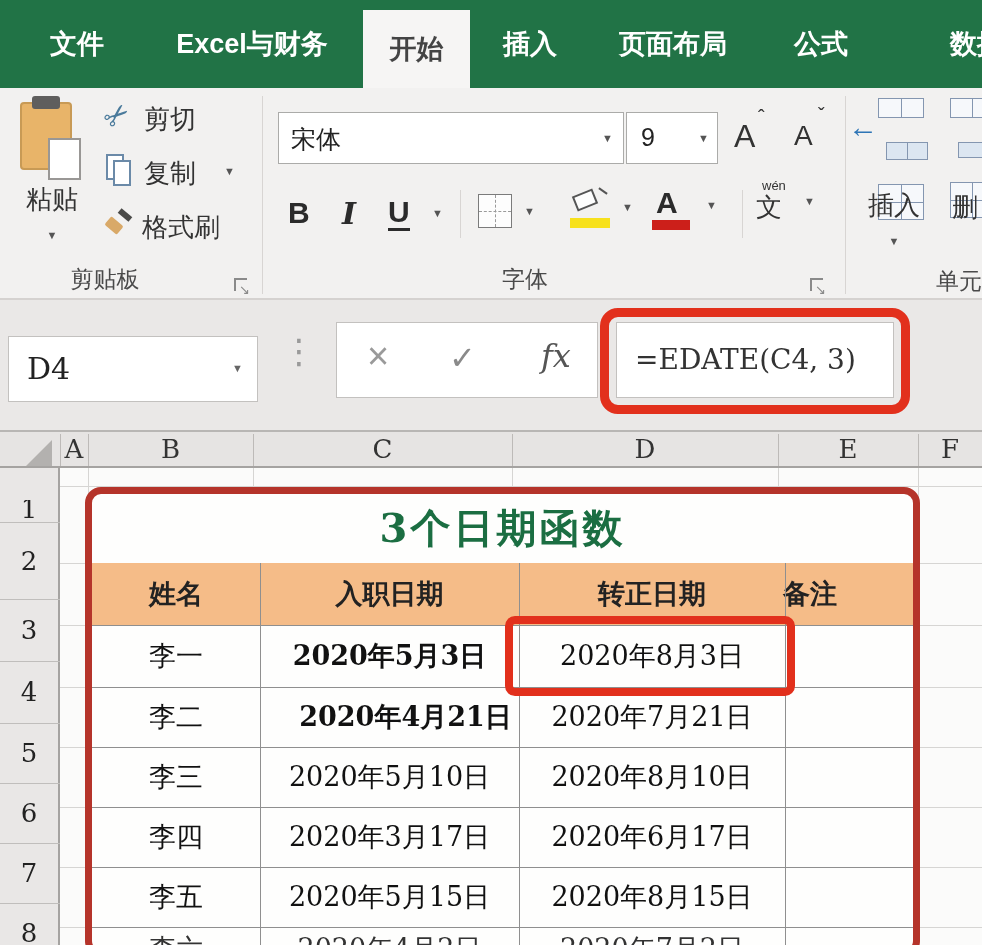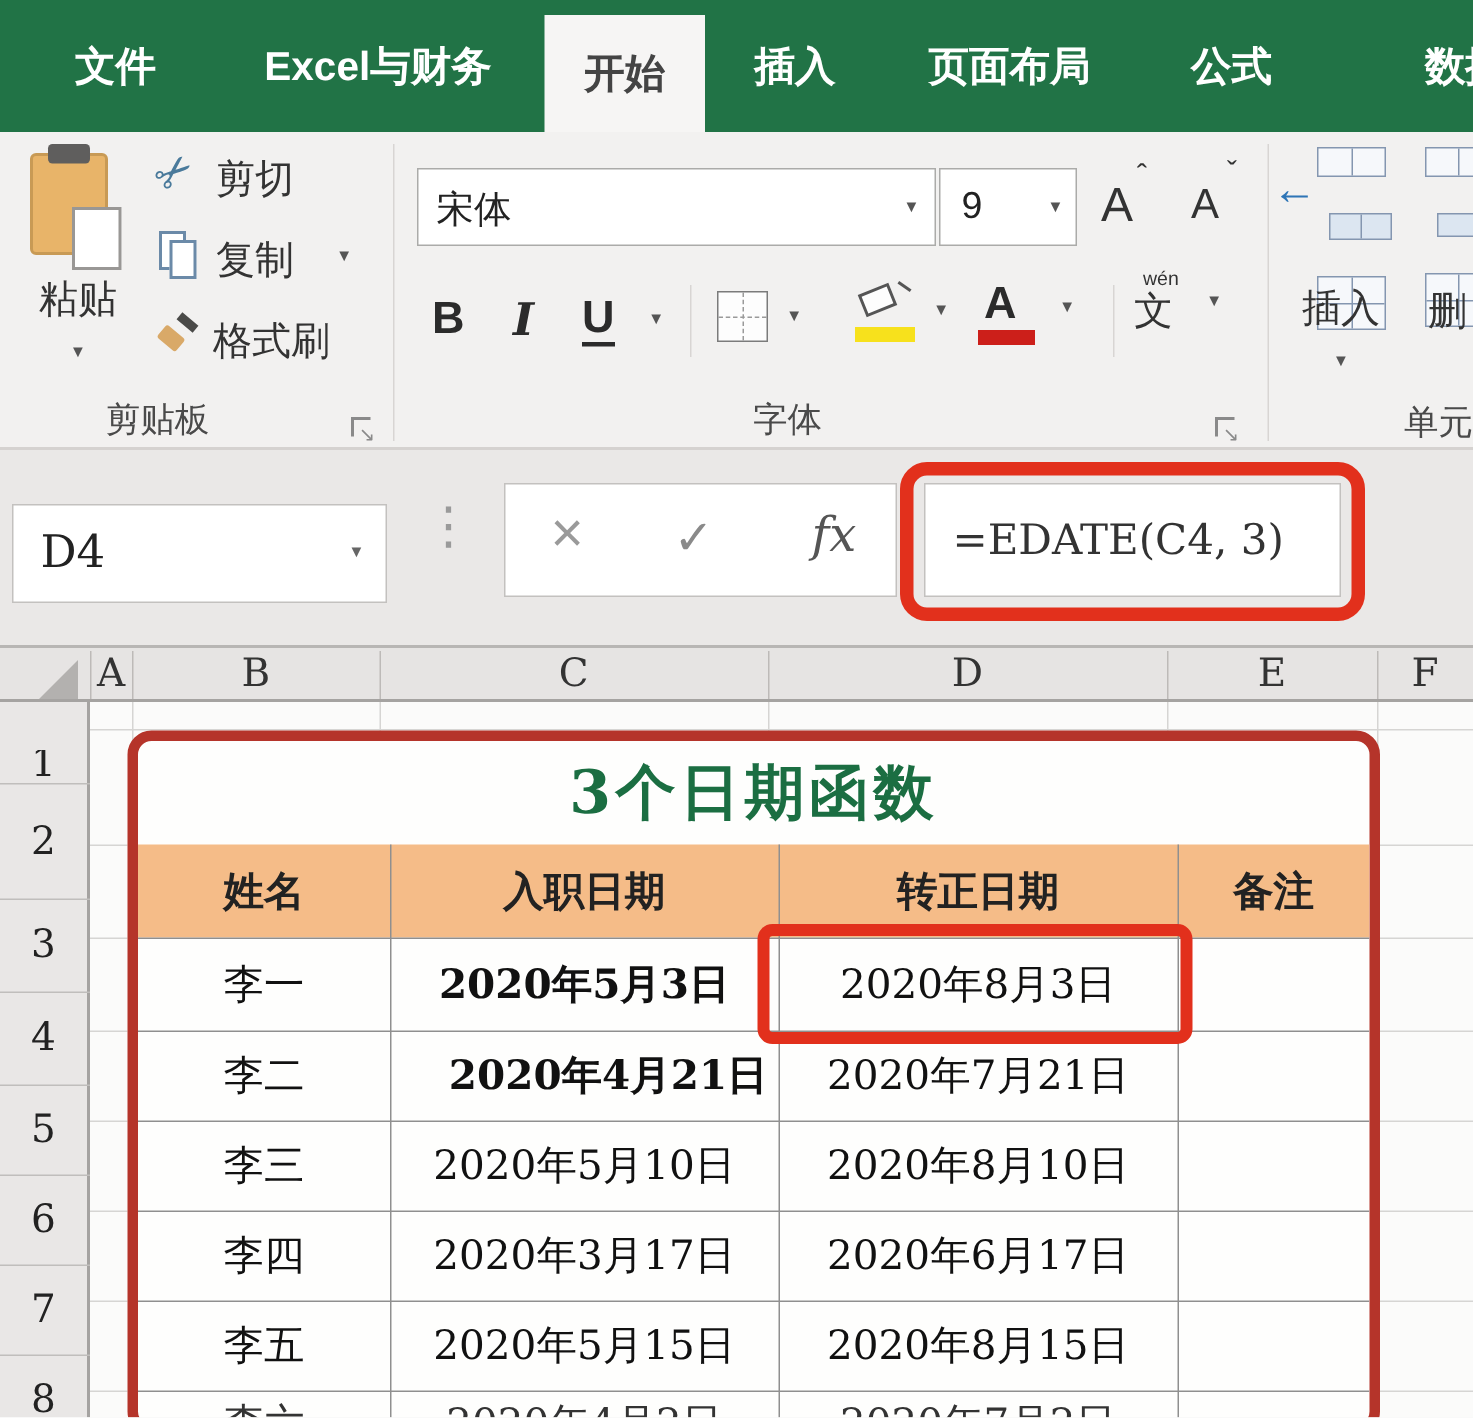--- a/index.html
+++ b/index.html
@@ -272,21 +272,21 @@
     <div class="abs gridline-h" style="left:920px;top:495px;width:62px;"></div>
 
     <div class="abs xtable">
 
       <div class="abs title-row ctr ser">3个日期函数</div>
 
       <div class="abs hdr-row"></div>
       <div class="abs hdr-cell ctr" style="left:0;width:168px;">姓名</div>
       <div class="abs hdr-cell ctr" style="left:168px;width:259px;">入职日期</div>
       <div class="abs hdr-cell ctr" style="left:427px;width:266px;">转正日期</div>
-      <div class="abs hdr-cell ctr" style="left:693px;width:128px;">备注</div>
+      <div class="abs hdr-cell ctr" style="left:654px;width:128px;">备注</div>
 
       <div class="abs vline" style="left:168px;"></div>
       <div class="abs vline" style="left:427px;"></div>
       <div class="abs vline" style="left:693px;"></div>
       <div class="abs hsep" style="top:131px;"></div>
       <div class="abs hsep" style="top:193px;"></div>
       <div class="abs hsep" style="top:253px;"></div>
       <div class="abs hsep" style="top:313px;"></div>
       <div class="abs hsep" style="top:373px;"></div>
       <div class="abs hsep" style="top:433px;"></div>

